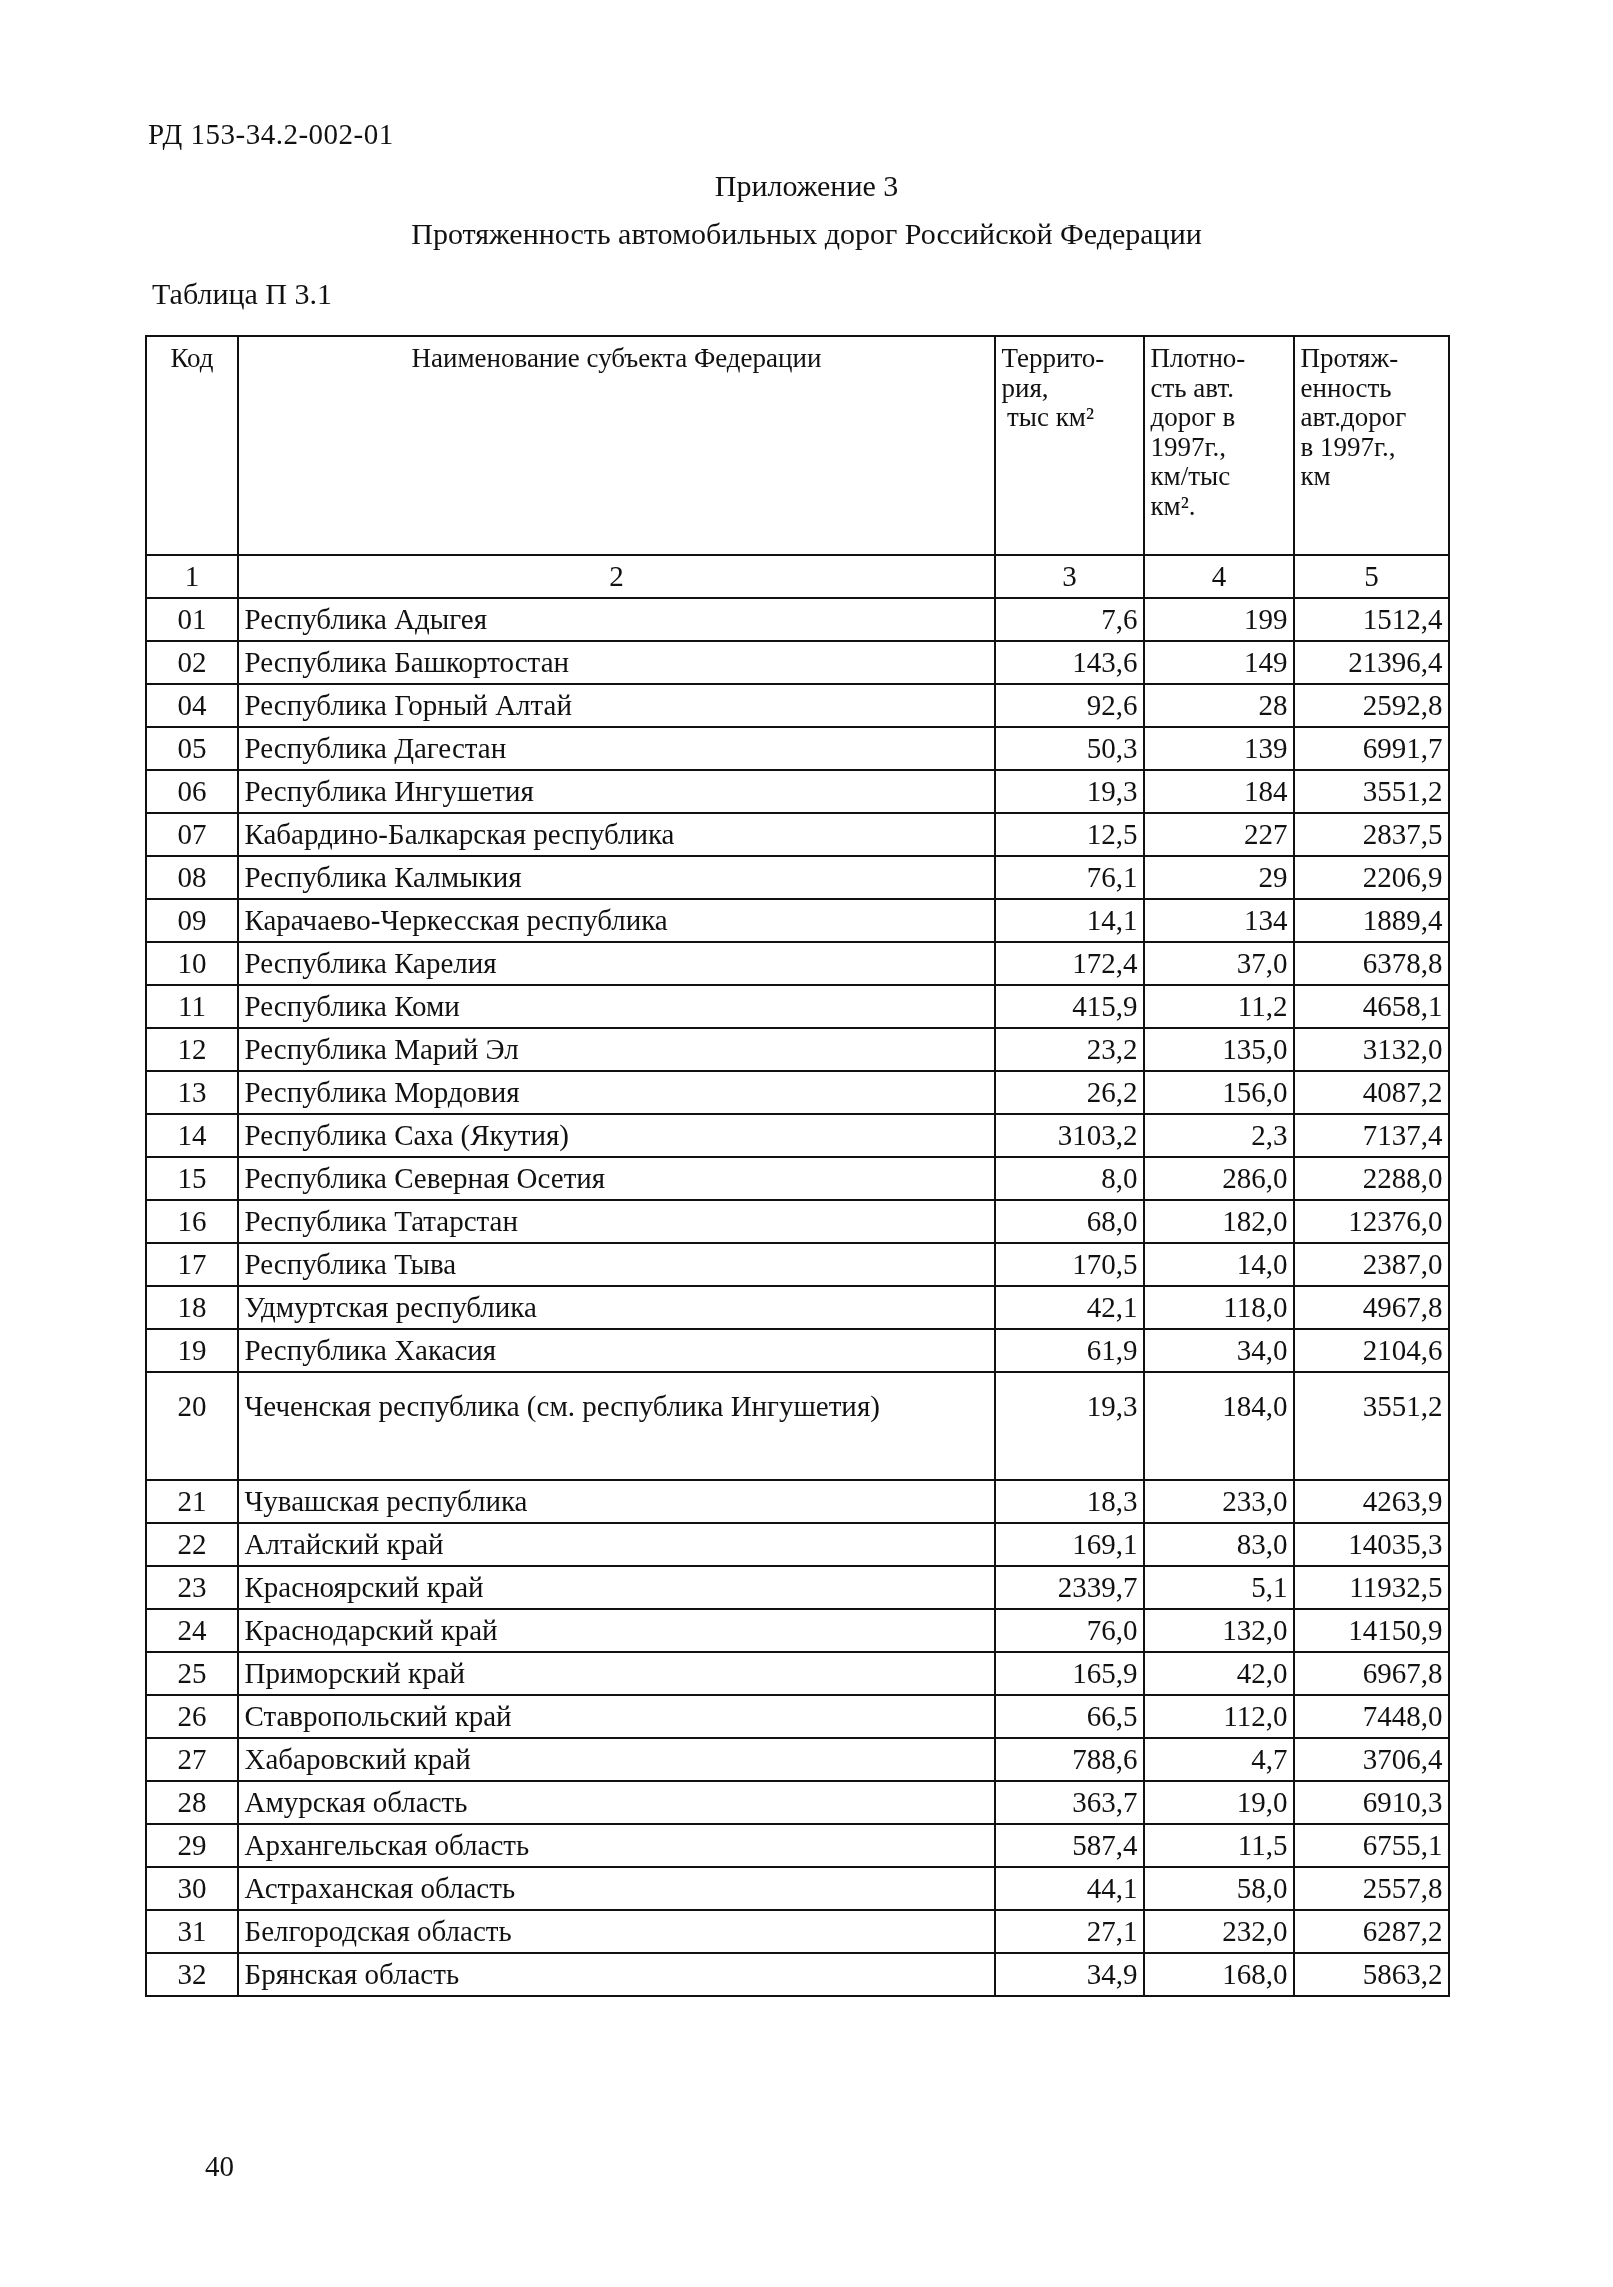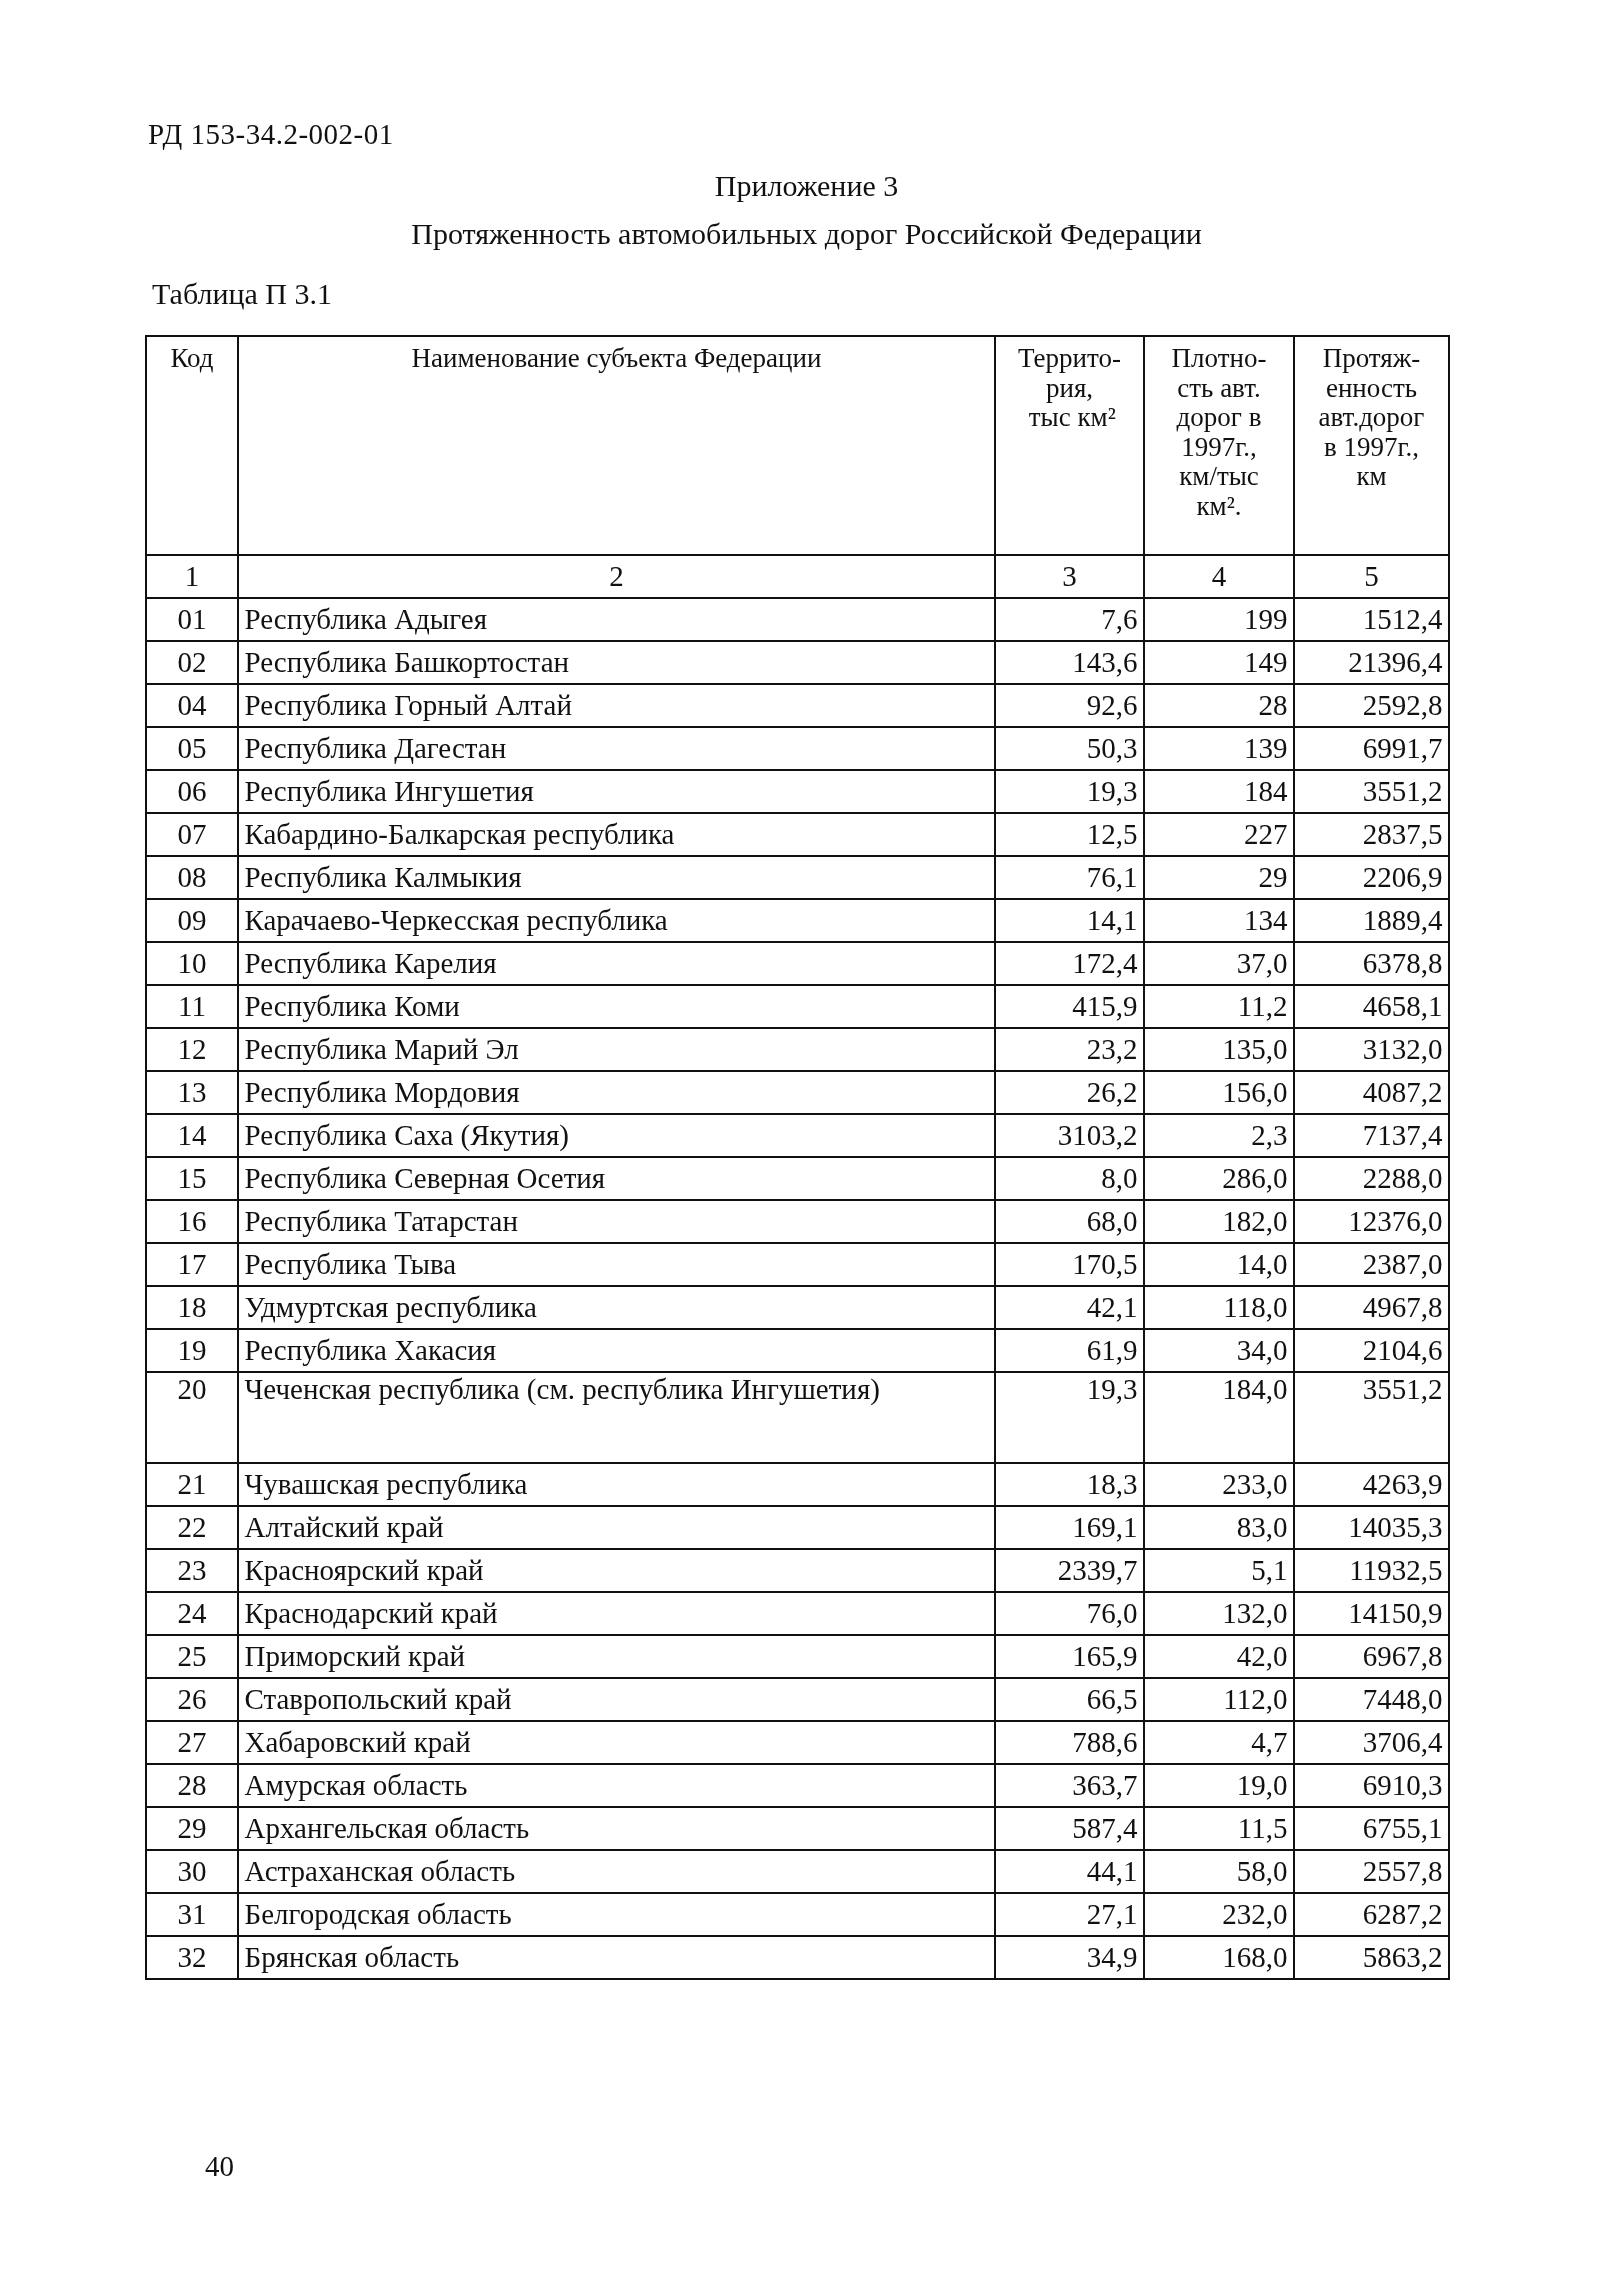--- a/index.html
+++ b/index.html
@@ -17,26 +17,26 @@
   }
   table.main td, table.main th {
     border: 2.8px solid #111; padding: 0 5.5px; font-weight: normal;
     font-size: 29px; line-height: 33px; vertical-align: top;
   }
   col.c-code { width: 92px; }
   col.c-name { width: 757px; }
   col.c-terr { width: 149px; }
   col.c-dens { width: 150px; }
   col.c-len  { width: 155px; }
-  tr.hdr th { height: 210px; padding-top: 7.4px; text-align: center; font-size: 27px; line-height: 29.5px; }
+  tr.hdr th { height: 210px; padding-top: 7.4px; text-align: left; font-size: 27px; line-height: 29.5px; }
   tr.hdr th.h-code { text-align: center; }
   tr.hdr th.h-name { text-align: center; }
   tr.nums td { height: 41px; text-align: center; vertical-align: middle; }
   tr.row td { height: 41px; vertical-align: middle; }
-  tr.row.tall td { height: 89px; vertical-align: top; padding-top: 0; }
+  tr.row.tall td { height: 89px; vertical-align: top; padding-top: 17px; }
   td.code { text-align: center; }
   td.num { text-align: right; padding-right: 3.7px; }
   .page-num { position: absolute; left: 205px; top: 2150px; font-size: 29px; }
 </style>
 </head>
 <body>
 
 <div class="doc-code">РД 153-34.2-002-01</div>
 <div class="appendix">Приложение 3</div>
 <div class="doc-title">Протяженность автомобильных дорог Российской Федерации</div>

